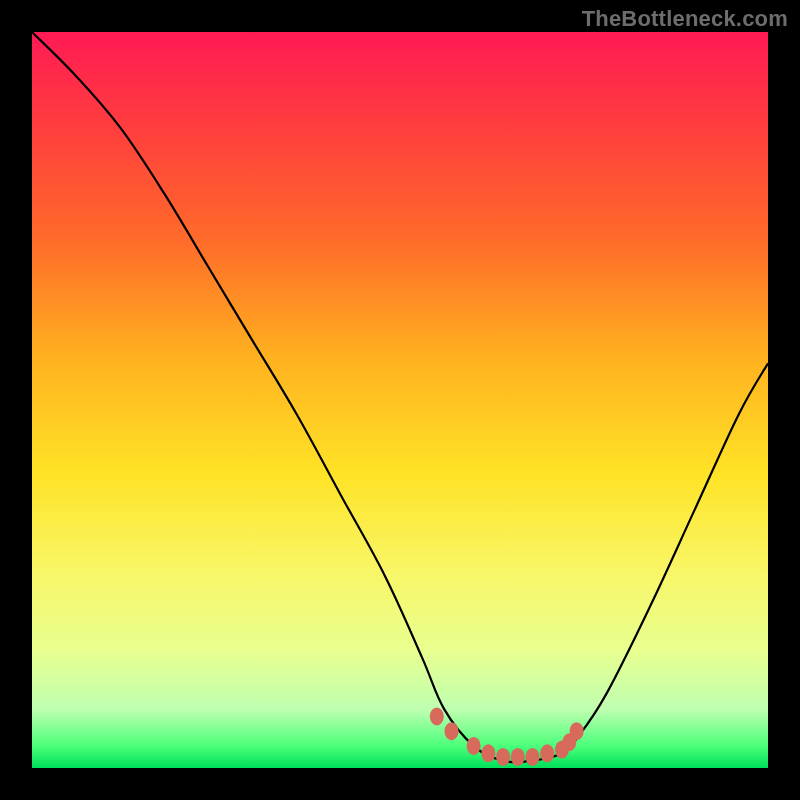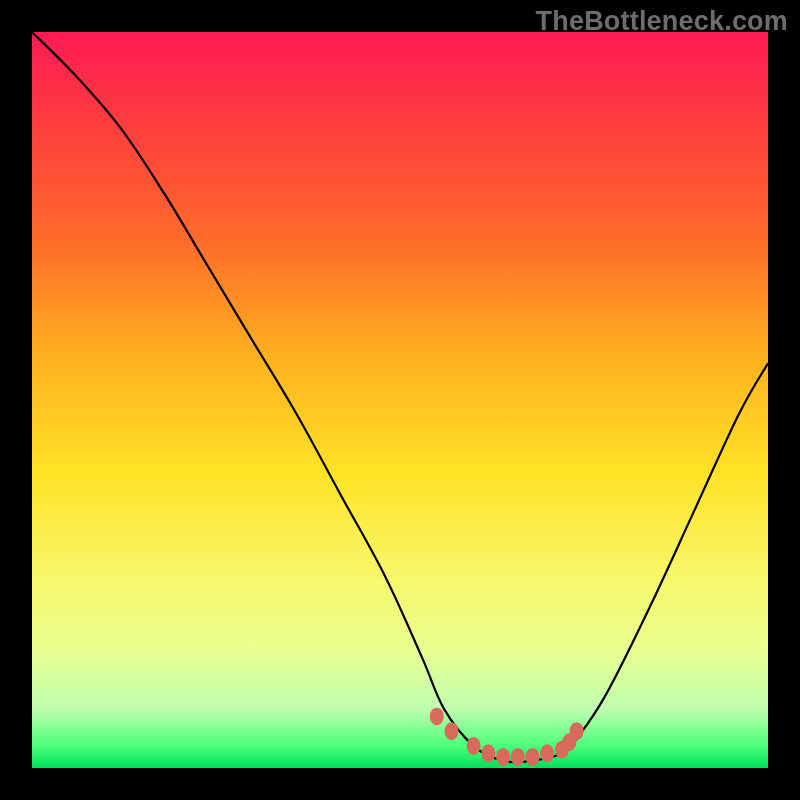--- a/index.html
+++ b/index.html
@@ -35,21 +35,21 @@
       #e8ff8f 84%,
       #bfffb0 92%,
       #4cff7a 97%,
       #00e05a 100%
     );
   }
   .watermark {
     position: absolute;
     top: 6px;
     right: 12px;
-    font-size: 27px;
+    font-size: 22px;
     font-weight: 600;
     color: #6d6d6d;
     letter-spacing: 0.2px;
     user-select: none;
   }
   svg.curve {
     position: absolute;
     left: 0;
     top: 0;
     width: 736px;

